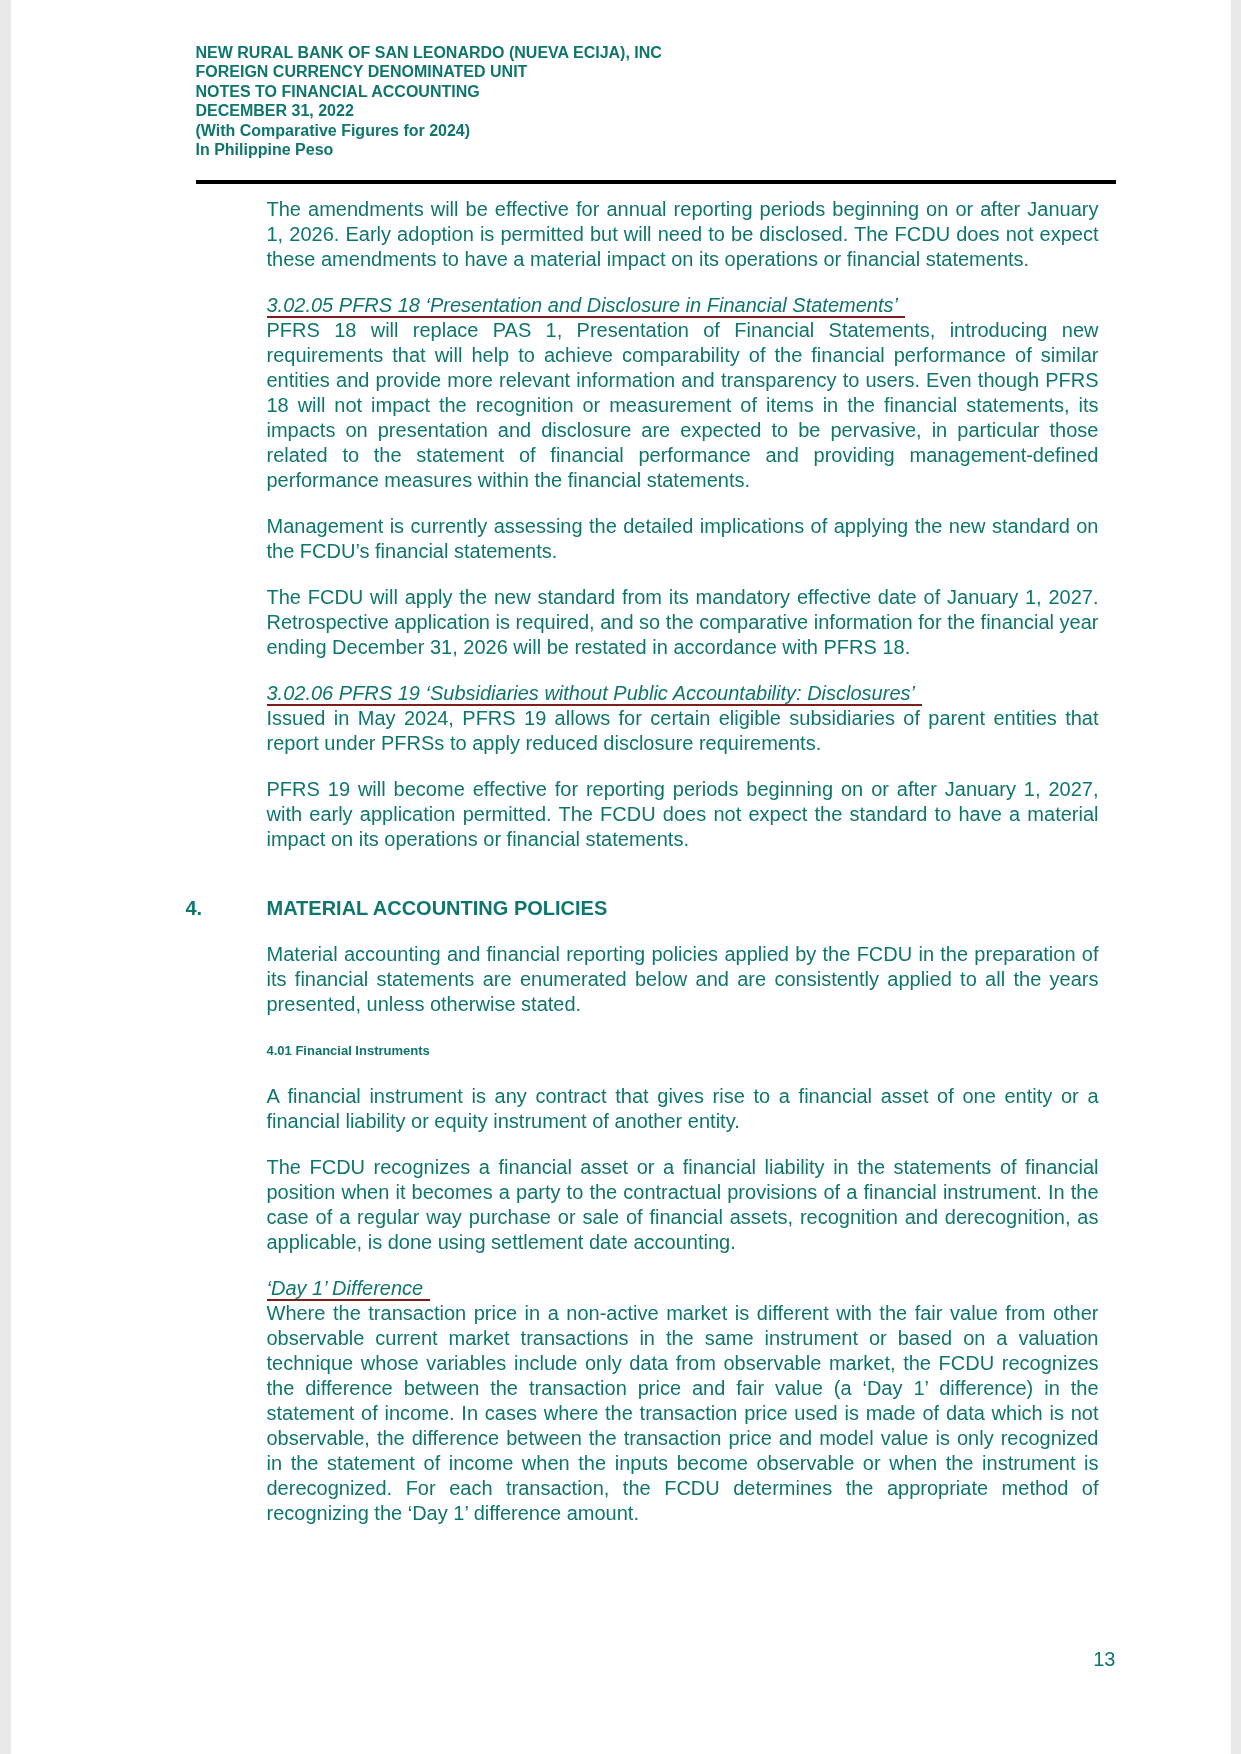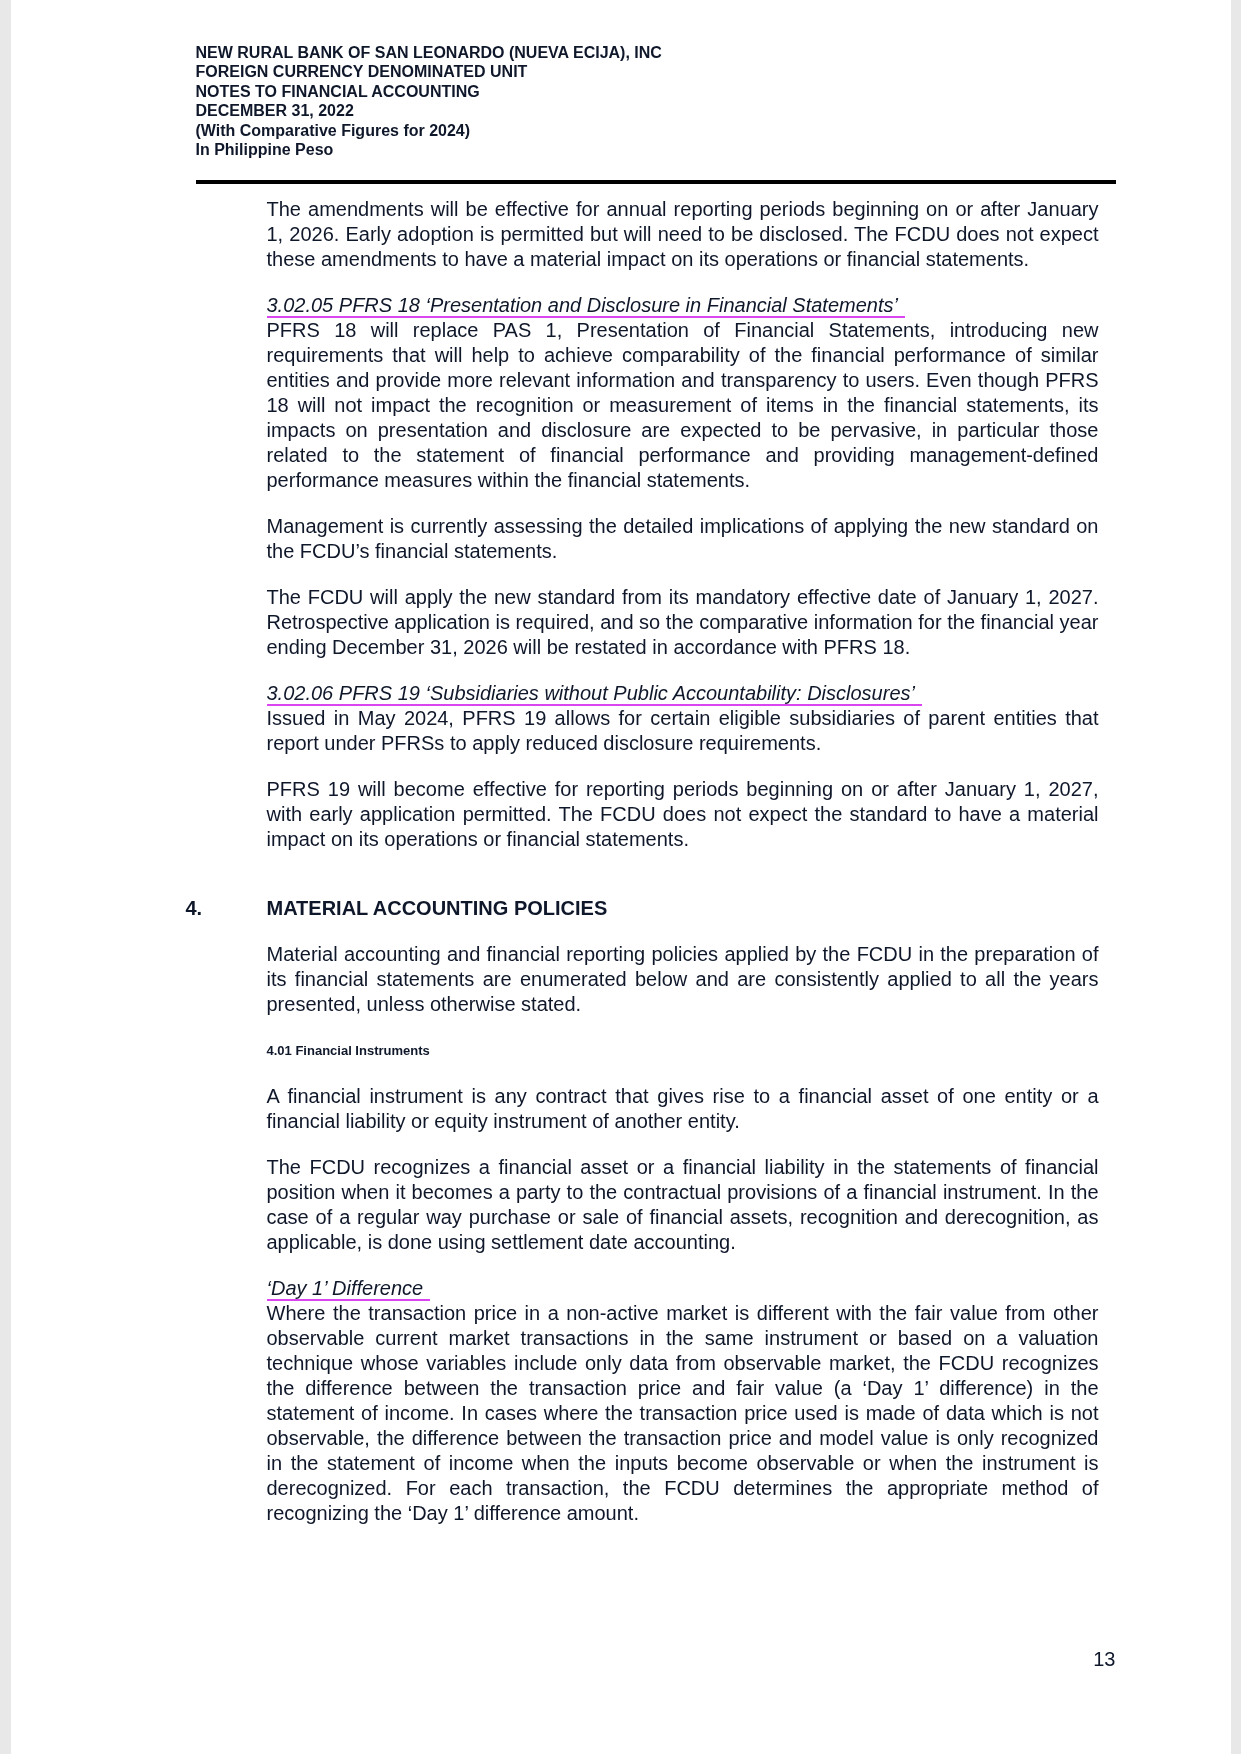--- a/index.html
+++ b/index.html
@@ -1,21 +1,21 @@
 <!DOCTYPE html>
 <html><head>
 <meta charset="utf-8">
 <style>
   html,body { margin:0; padding:0; background:#e8e8e8; }
   .page {
     position:relative;
     width:1220px; height:1754px;
     margin:0 auto;
     background:#ffffff;
-    color:#0f172a;
+    color:#0f766e;
     font-family:"Liberation Sans","DejaVu Sans",sans-serif;
     overflow:hidden;
   }
   .doc-header {
     position:absolute; top:43px; left:185px; width:920px;
     font-weight:bold; font-size:16px; line-height:19.4px;
     letter-spacing:0;
   }
   .doc-header div { white-space:nowrap; }
   .header-rule {
@@ -25,21 +25,21 @@
   .body-content {
     position:absolute; top:197px; left:256px; width:832px;
     font-size:20px; line-height:25px;
     text-align:justify;
   }
   p.para { margin:0 0 21px 0; }
   h3.ih {
     margin:0; font-size:20px; line-height:25px;
     font-style:italic; font-weight:normal; text-align:left;
   }
-  h3.ih .iht { border-bottom:2px solid #d946ef; padding-right:7px; }
+  h3.ih .iht { border-bottom:2px solid #7f1d1d; padding-right:7px; }
   h2.sh {
     position:relative; margin:44px 0 21px 0;
     font-size:20px; line-height:25px; font-weight:bold; text-align:left;
   }
   h2.sh .num { position:absolute; left:-81px; top:0; }
   h3.bh {
     margin:0 0 21px 0; font-size:13px; line-height:25px;
     font-weight:bold; text-align:left;
   }
   .page-footer {

